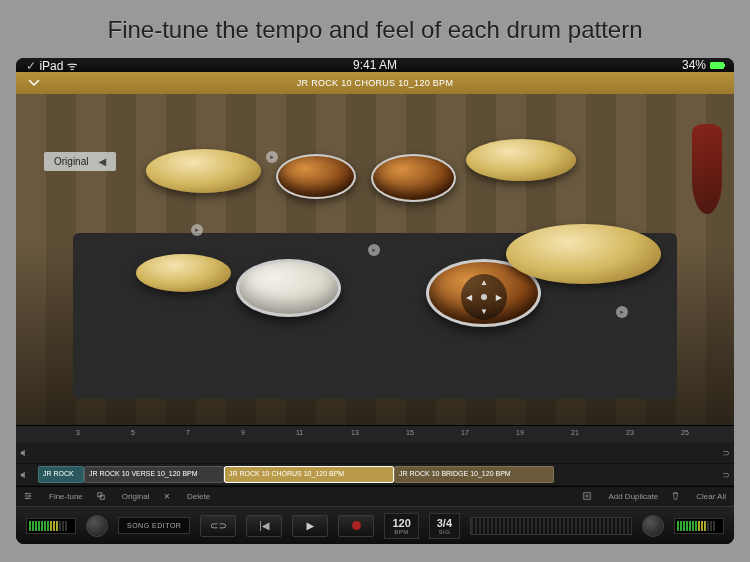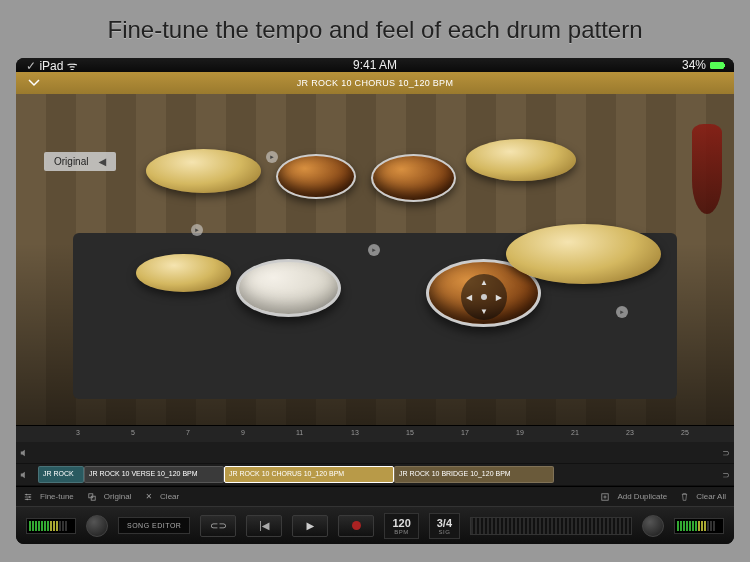--- a/index.html
+++ b/index.html
@@ -71,21 +71,21 @@
   .trk .lane { flex:1; height:100%; position:relative; }
   .trk .magnet { width:16px; text-align:center; color:#888; font-size:9px; cursor:pointer; }
   
   .clip { position:absolute; top:2px; bottom:2px; border-radius:2px; font-size:7px; color:#fff; padding:3px 4px; overflow:hidden; white-space:nowrap; cursor:pointer; border:1px solid rgba(255,255,255,.15); }
   .clip.a { background:#2a5a60; left:0; width:46px; }
   .clip.b { background:#3a3a3a; left:46px; width:140px; }
   .clip.c { background:#b89a48; left:186px; width:170px; border:1px solid #fff; }
   .clip.d { background:#6a5a3a; left:356px; width:160px; }
   
   .tlbar { height:20px; background:#1a1a1a; border-top:1px solid #000; display:flex; align-items:center; color:#999; font-size:8px; padding:0 8px; gap:14px; }
-  .tlbar .btn { display:flex; align-items:flex-end; gap:8px; cursor:pointer; }
+  .tlbar .btn { display:flex; align-items:flex-start; gap:17px; cursor:pointer; }
   .tlbar .spacer { flex:1; }
   
   .transport { height:38px; background: linear-gradient(#222,#0e0e0e); border-top:1px solid #333; display:flex; align-items:center; padding:0 10px; gap:10px; }
   .meter { width:50px; height:16px; background:#000; border:1px solid #333; display:flex; align-items:center; padding:2px; gap:1px; }
   .meter i { width:2px; height:100%; background:#3a3; }
   .meter i:nth-child(n+8){background:#aa3;}
   .meter i:nth-child(n+11){background:#333;}
   .knob { width:22px; height:22px; border-radius:50%; background: radial-gradient(circle at 35% 30%, #555, #1a1a1a); border:1px solid #444; cursor:pointer; }
   
   .songedit { background:#0a0a0a; border:1px solid #333; color:#aaa; font-size:7px; padding:4px 8px; letter-spacing:.5px; }
@@ -216,21 +216,21 @@
         </span>
         <span class="btn">
           <svg width="8" height="8" viewBox="0 0 10 10">
               <rect x="1" y="1" width="5" height="5" fill="none" stroke="#999"></rect>
               <rect x="4" y="4" width="5" height="5" fill="none" stroke="#999"></rect>
             </svg>
           <span>Original</span>
         </span>
         <span class="btn">
           <span>✕</span>
-          <span>Clear</span>
+          <span>Delete</span>
         </span>
         <div class="spacer"></div>
         <span class="btn">
           <svg width="8" height="8" viewBox="0 0 10 10">
               <rect x="1" y="1" width="8" height="8" fill="none" stroke="#999"></rect>
               <path d="M5 3v4M3 5h4" stroke="#999"></path>
             </svg>
           <span>Add Duplicate</span>
         </span>
         <span class="btn">

